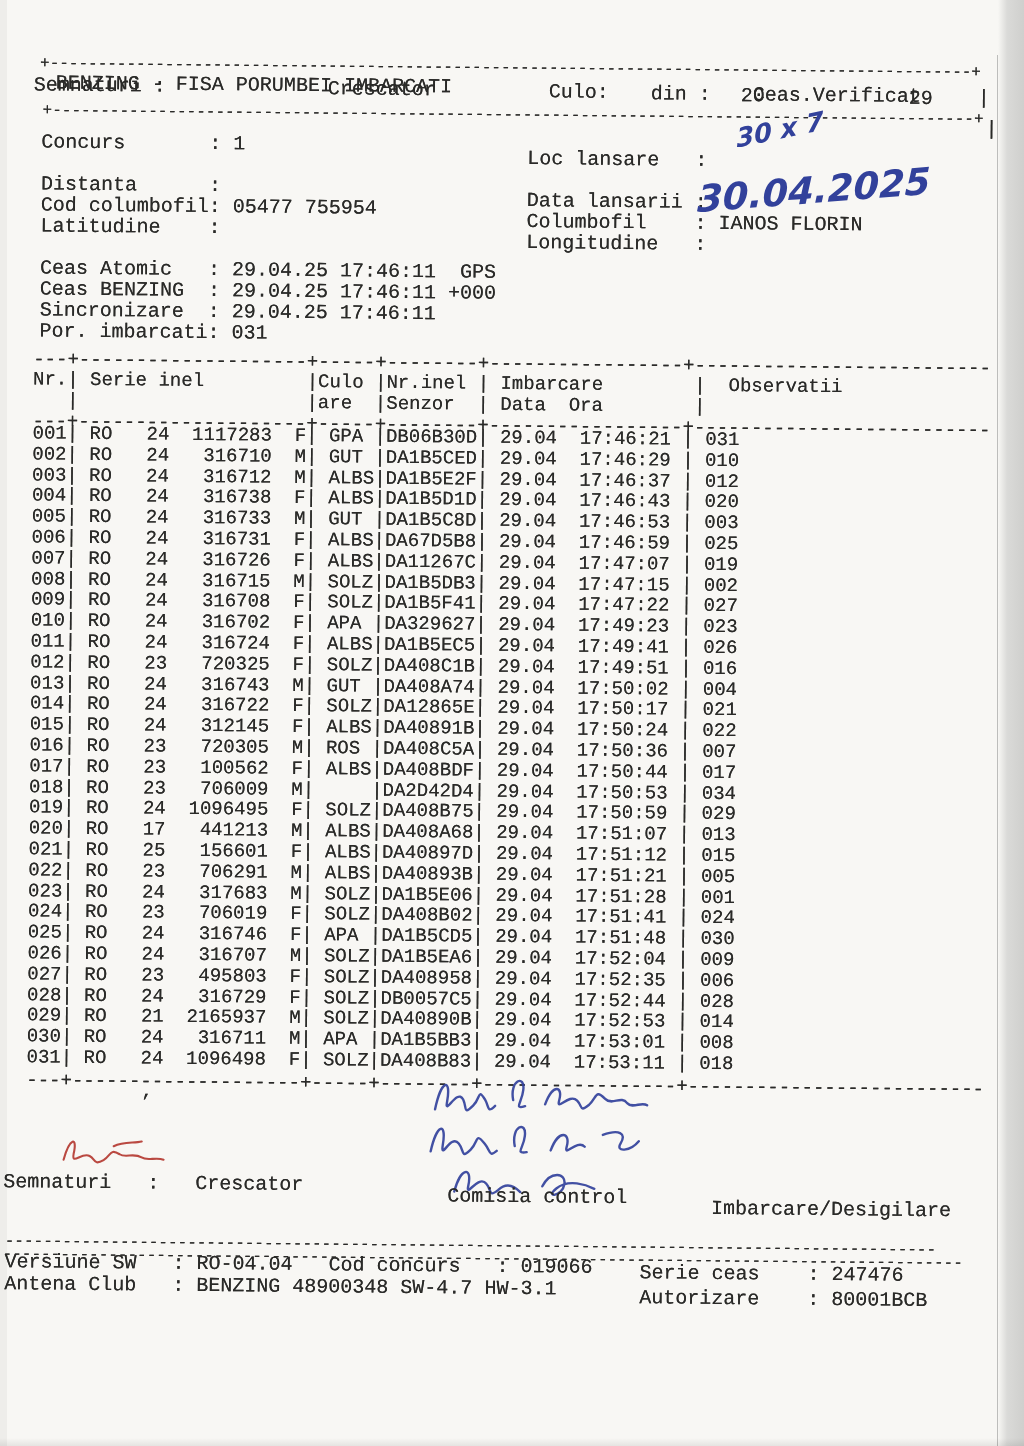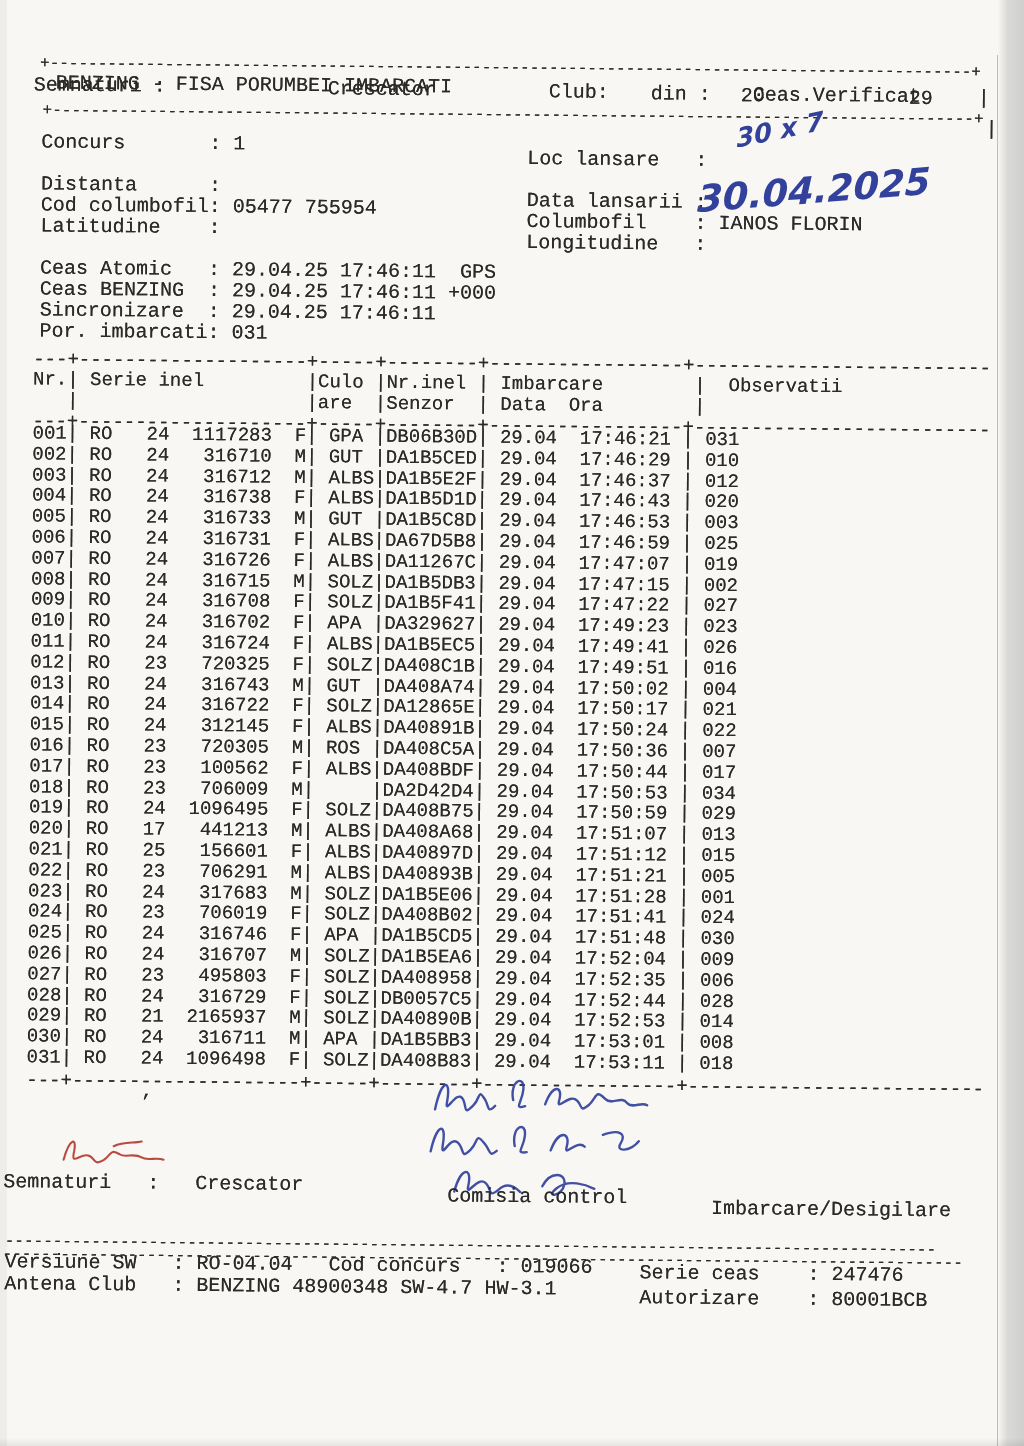--- a/index.html
+++ b/index.html
@@ -28,21 +28,21 @@
 <body>
 
 <div class="page">
   <div class="sheet">
 
     <div class="t f16" style="left:34px;top:60px;">+------------------------------------------------------------------------------------------------+</div>
 
     <div class="t f20" style="left:28px;top:79px;">Semnaturi :</div>
     <div class="t f20" style="left:50px;top:77px;">BENZING - FISA PORUMBEI IMBARCATI</div>
     <div class="t f20" style="left:322px;top:80px;">Crescator</div>
-    <div class="t f20" style="left:543px;top:81px;">Club:</div>
+    <div class="t f20" style="left:543px;top:81px;">Culo:</div>
     <div class="t f20" style="left:645px;top:82px;">din :</div>
     <div class="t f20" style="left:735px;top:83px;">20</div>
     <div class="t f20" style="left:747px;top:82px;">Ceas.Verificat</div>
     <div class="t f20" style="left:903px;top:84px;">29</div>
     <div class="t f20" style="left:972px;top:83px;">|</div>
 
     <div class="t f16" style="left:37px;top:107px;">+------------------------------------------------------------------------------------------------+</div>
     <div class="t f20" style="left:980px;top:114px;">|</div>
 
     <div class="t f20" style="left:36px;top:136px;">Concurs       : 1</div>

